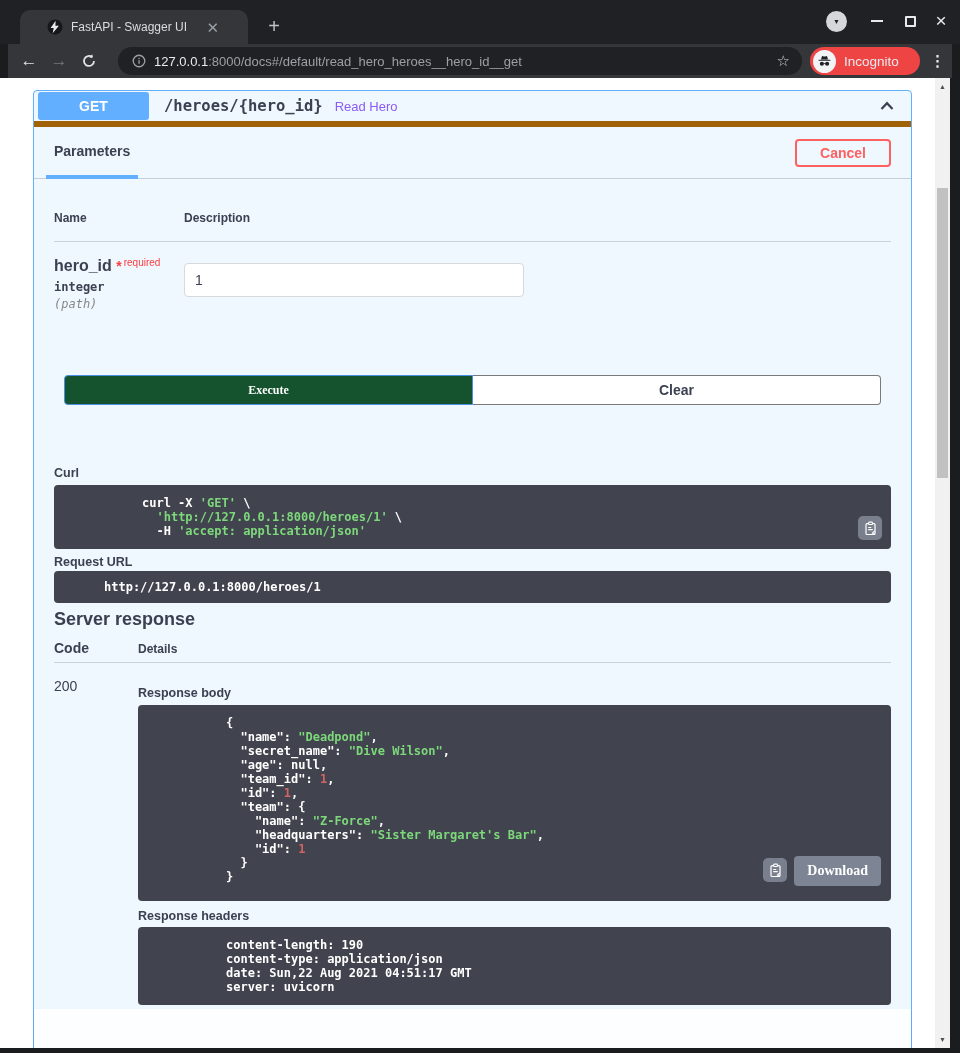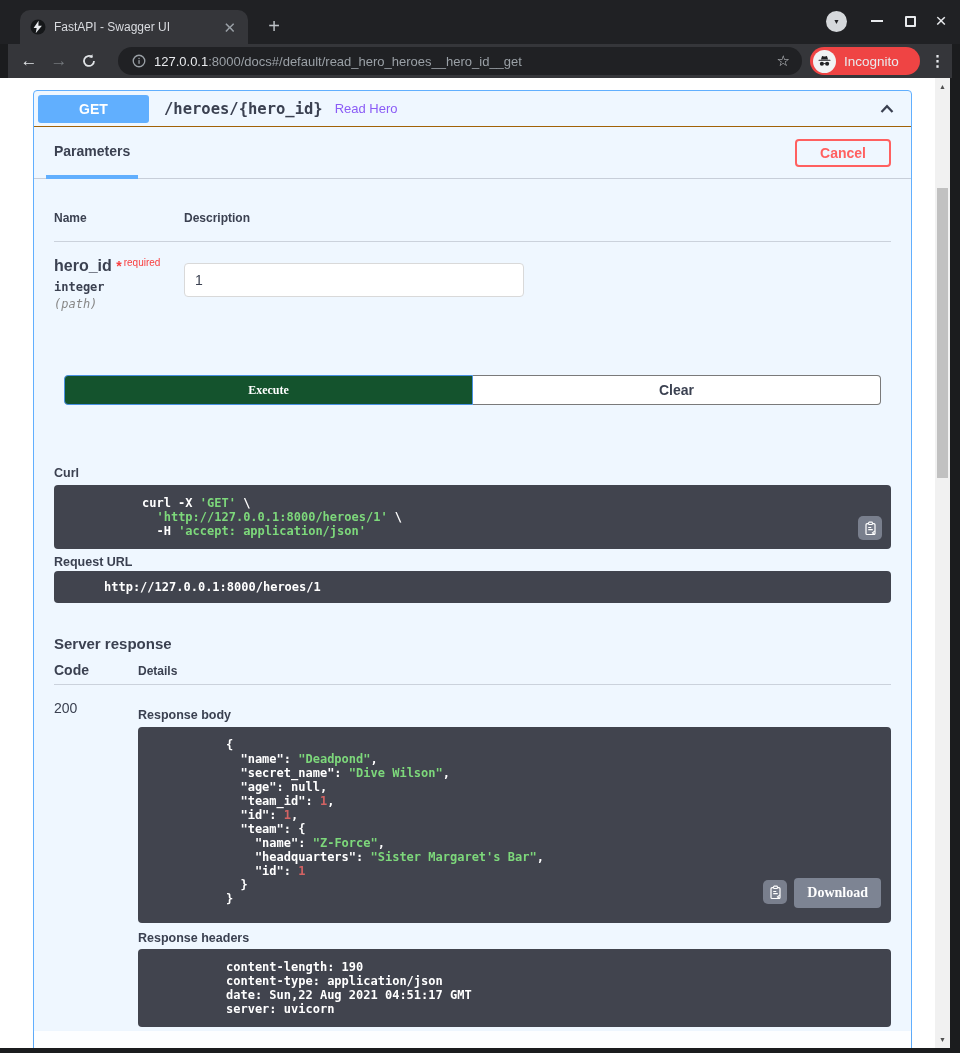--- a/index.html
+++ b/index.html
@@ -10,21 +10,21 @@
     font-family: "Liberation Sans", sans-serif;
     overflow: hidden;
   }
   .mono { font-family: "DejaVu Sans Mono", monospace; }
 
   
   .tabbar { position: absolute; left:0; top:0; width:960px; height:44px; background:#202124; }
   .tab {
     position:absolute; left:20px; top:10px; width:228px; height:34px;
     background:#35363a; border-radius:10px 10px 0 0;
-    display:flex; align-items:center; padding:0 10px;
+    display:flex; align-items:center; padding:0 27px;
   }
   .tab-title { flex:1; margin-left:8px; font-size:12px; color:#dadce0; white-space:nowrap; overflow:hidden; }
   .tab-close { color:#9aa0a6; font-size:15px; line-height:1; padding:0 2px; }
   .newtab { position:absolute; left:262px; top:14px; width:24px; height:24px; display:flex; align-items:center; justify-content:center; color:#bdc1c6; font-size:20px; font-weight:400; }
   .win-circle { position:absolute; left:826px; top:11px; width:21px; height:21px; border-radius:50%; background:#d5d8db; display:flex; align-items:center; justify-content:center; color:#202124; font-size:7px; }
   .win-btn { position:absolute; top:10px; width:22px; height:22px; display:flex; align-items:center; justify-content:center; color:#e8eaed; }
   .win-min { left:866px; } .win-max { left:899px; } .win-close { left:930px; font-size:19px; }
   .min-glyph { width:12px; border-bottom:2px solid #e8eaed; }
   .max-glyph { width:11px; height:11px; border:2px solid #e8eaed; border-radius:1px; }
 
@@ -55,21 +55,21 @@
     position:absolute; left:8px; top:78px; width:927px; height:970px;
     background:#ffffff; overflow:hidden; color:#3b4151;
   }
   .left-edge { position:absolute; left:0; top:78px; width:8px; height:970px; background:#ffffff; }
 
   .opblock {
     margin:12px 0 0 25px; width:879px;
     border:1px solid #61affe; border-radius:4px;
     background:rgba(97,175,254,.1);
   }
-  .op-summary { height:36px; display:flex; align-items:center; padding:0 14px 0 4px; border-bottom:1px solid #a16207; }
+  .op-summary { height:36px; display:flex; align-items:center; padding:0 14px 0 4px; border-bottom:6px solid #a16207; }
   .method-badge {
     width:111px; height:28px; border-radius:3px; background:#61affe;
     color:#fff; font-weight:bold; font-size:14px;
     display:flex; align-items:center; justify-content:center;
   }
   .op-path { margin-left:15px; font-family:"DejaVu Sans Mono",monospace; font-weight:bold; font-size:15.5px; color:#3b4151; }
   .op-desc { margin-left:12px; font-size:13px; color:#8b5cf6; }
   .collapse { margin-left:auto; display:flex; }
 
   .tab-row {
@@ -121,21 +121,21 @@
   .code-block {
     position:relative; background:#41444e; border-radius:4px; padding:11px 12px;
     font-family:"DejaVu Sans Mono",monospace; font-weight:bold; font-size:12px; line-height:14px; color:#fff;
   }
   .code-block div { white-space:pre;margin-left:38px; }
   .tok-p { color:#ffffff; }
   .tok-s { color:#7dd87b; }
   .tok-n { color:#d36363; }
   .curl-block { margin:5px 0 6px; }
   .url-block { margin-top:2px; padding:9px 12px; }
-  .server-label { margin-top:32px; font-size:15px; font-weight:bold; }
+  .server-label { margin-top:6px; font-size:18px; font-weight:bold; }
   .code-details-row { display:flex; align-items:flex-end; margin-top:10px; padding-bottom:6px; border-bottom:1px solid rgba(59,65,81,.2); }
   .code-col { width:84px; }
   .code-head { font-size:14px; font-weight:bold; }
   .details-head { font-size:12px; font-weight:bold; }
   .resp-row { display:flex; padding-top:15px; }
   .resp-code { width:84px; font-size:14px; }
   .resp-details { flex:1; }
   .resp-details .block-label.first { display:block; margin-top:8px; }
   .body-block { margin-top:5px; padding-bottom:17px; }
   .headers-label { display:block; margin-top:8px; }

